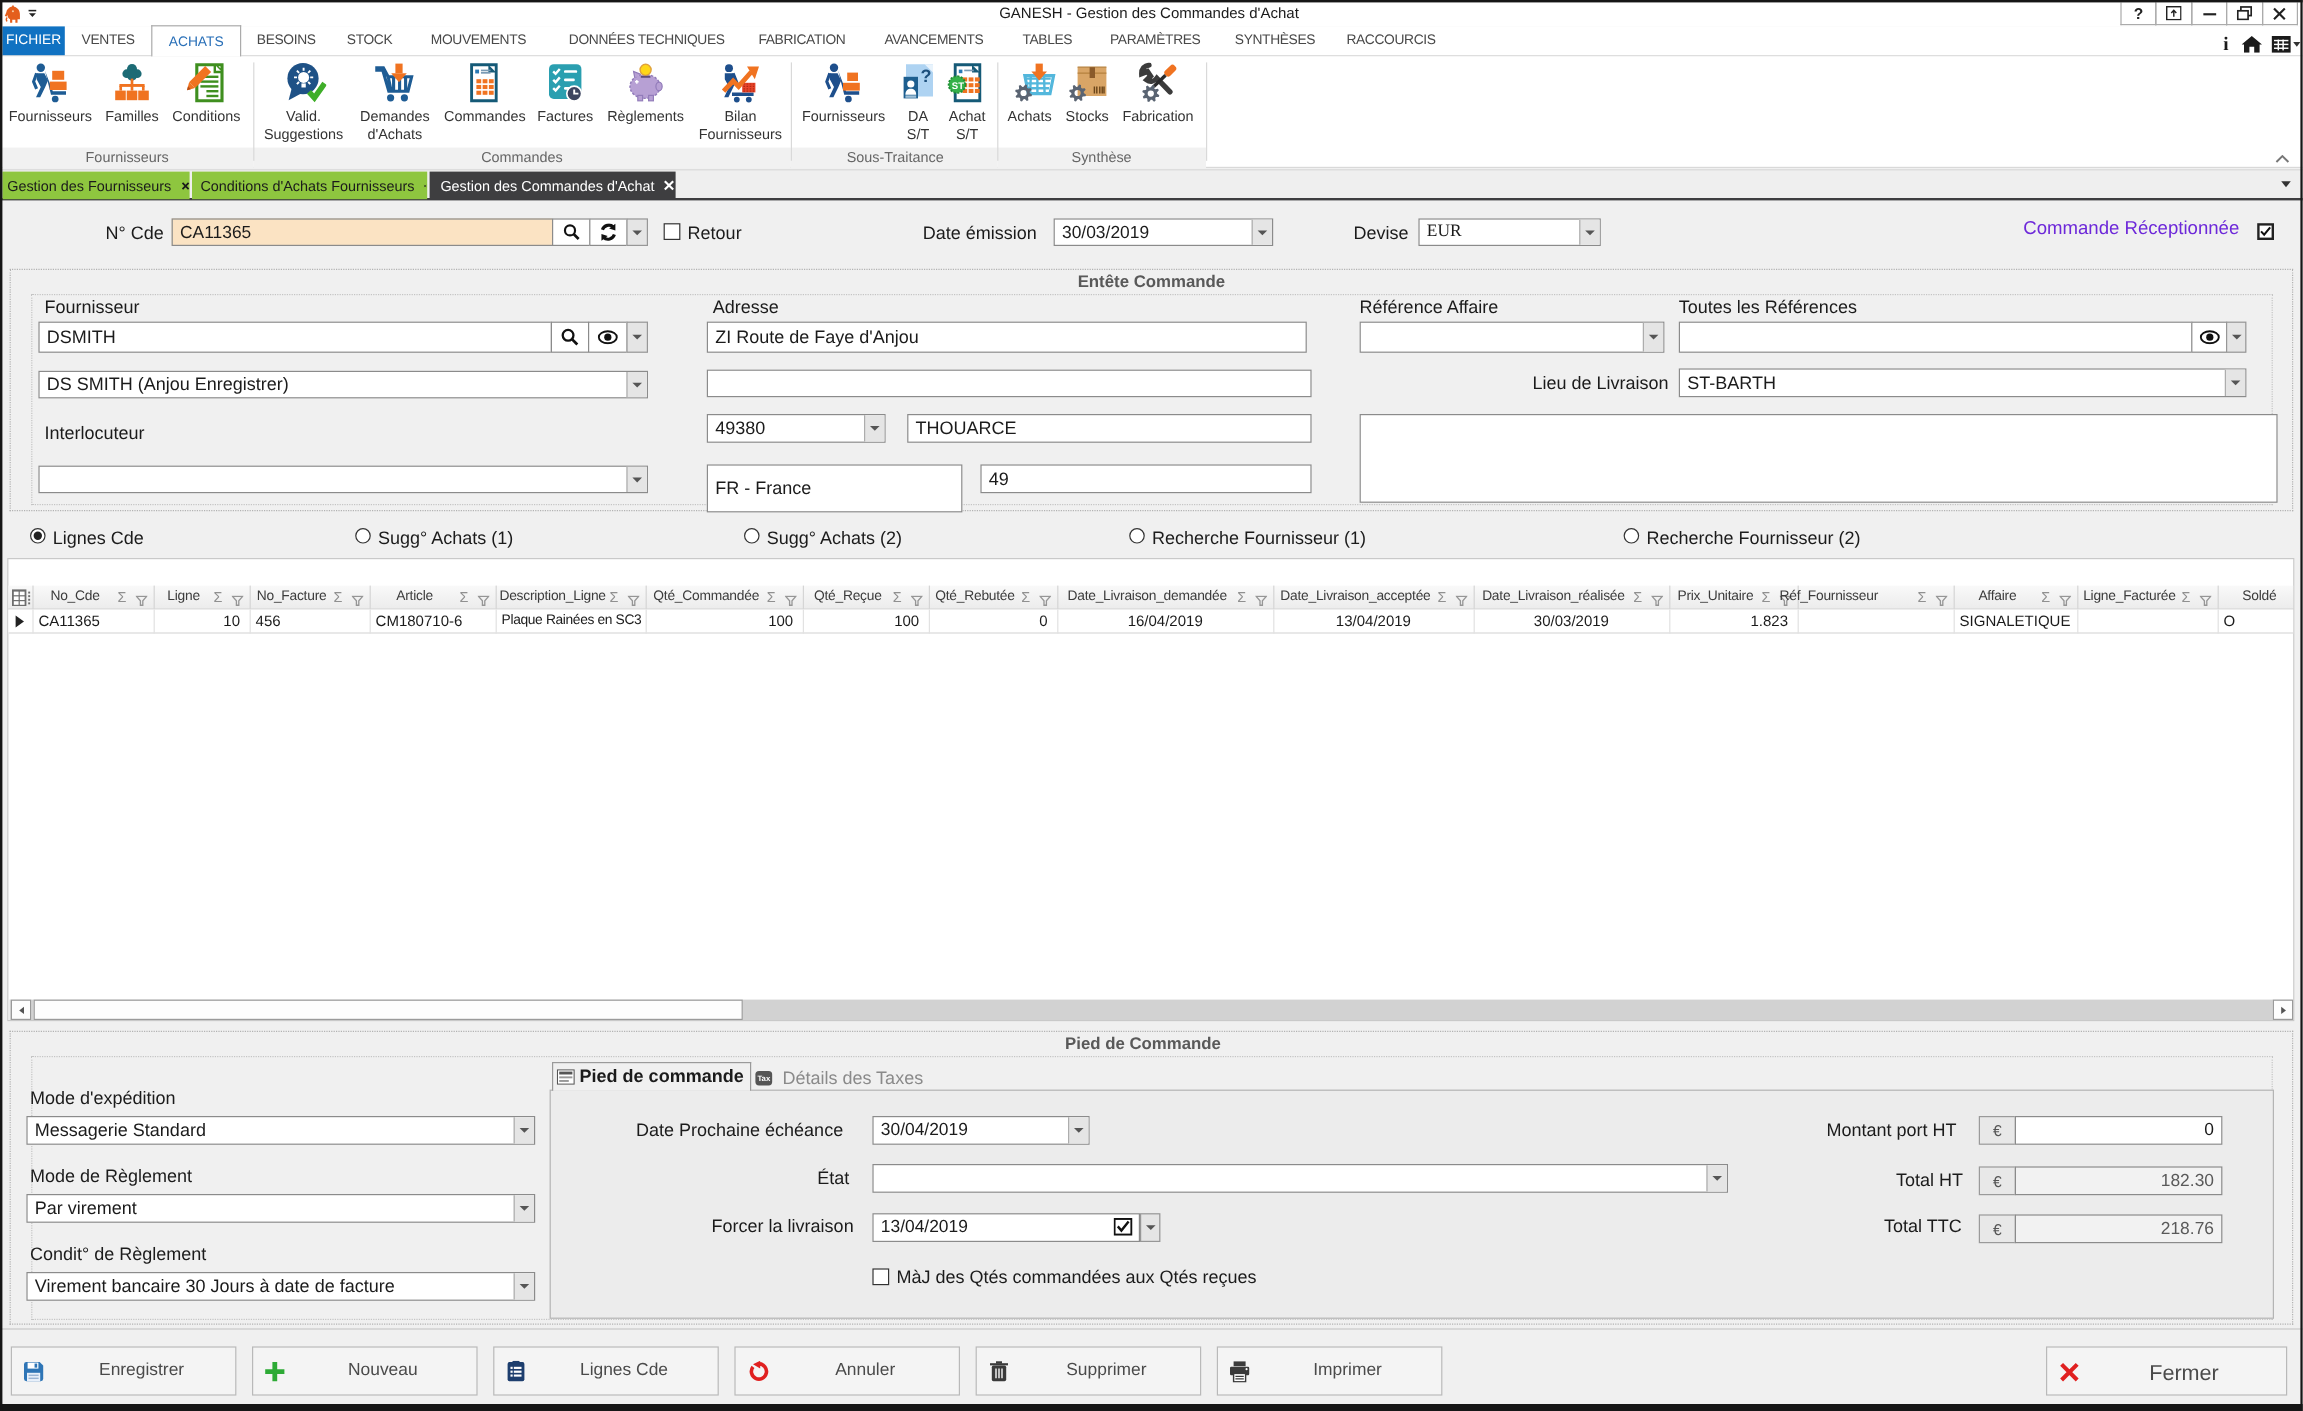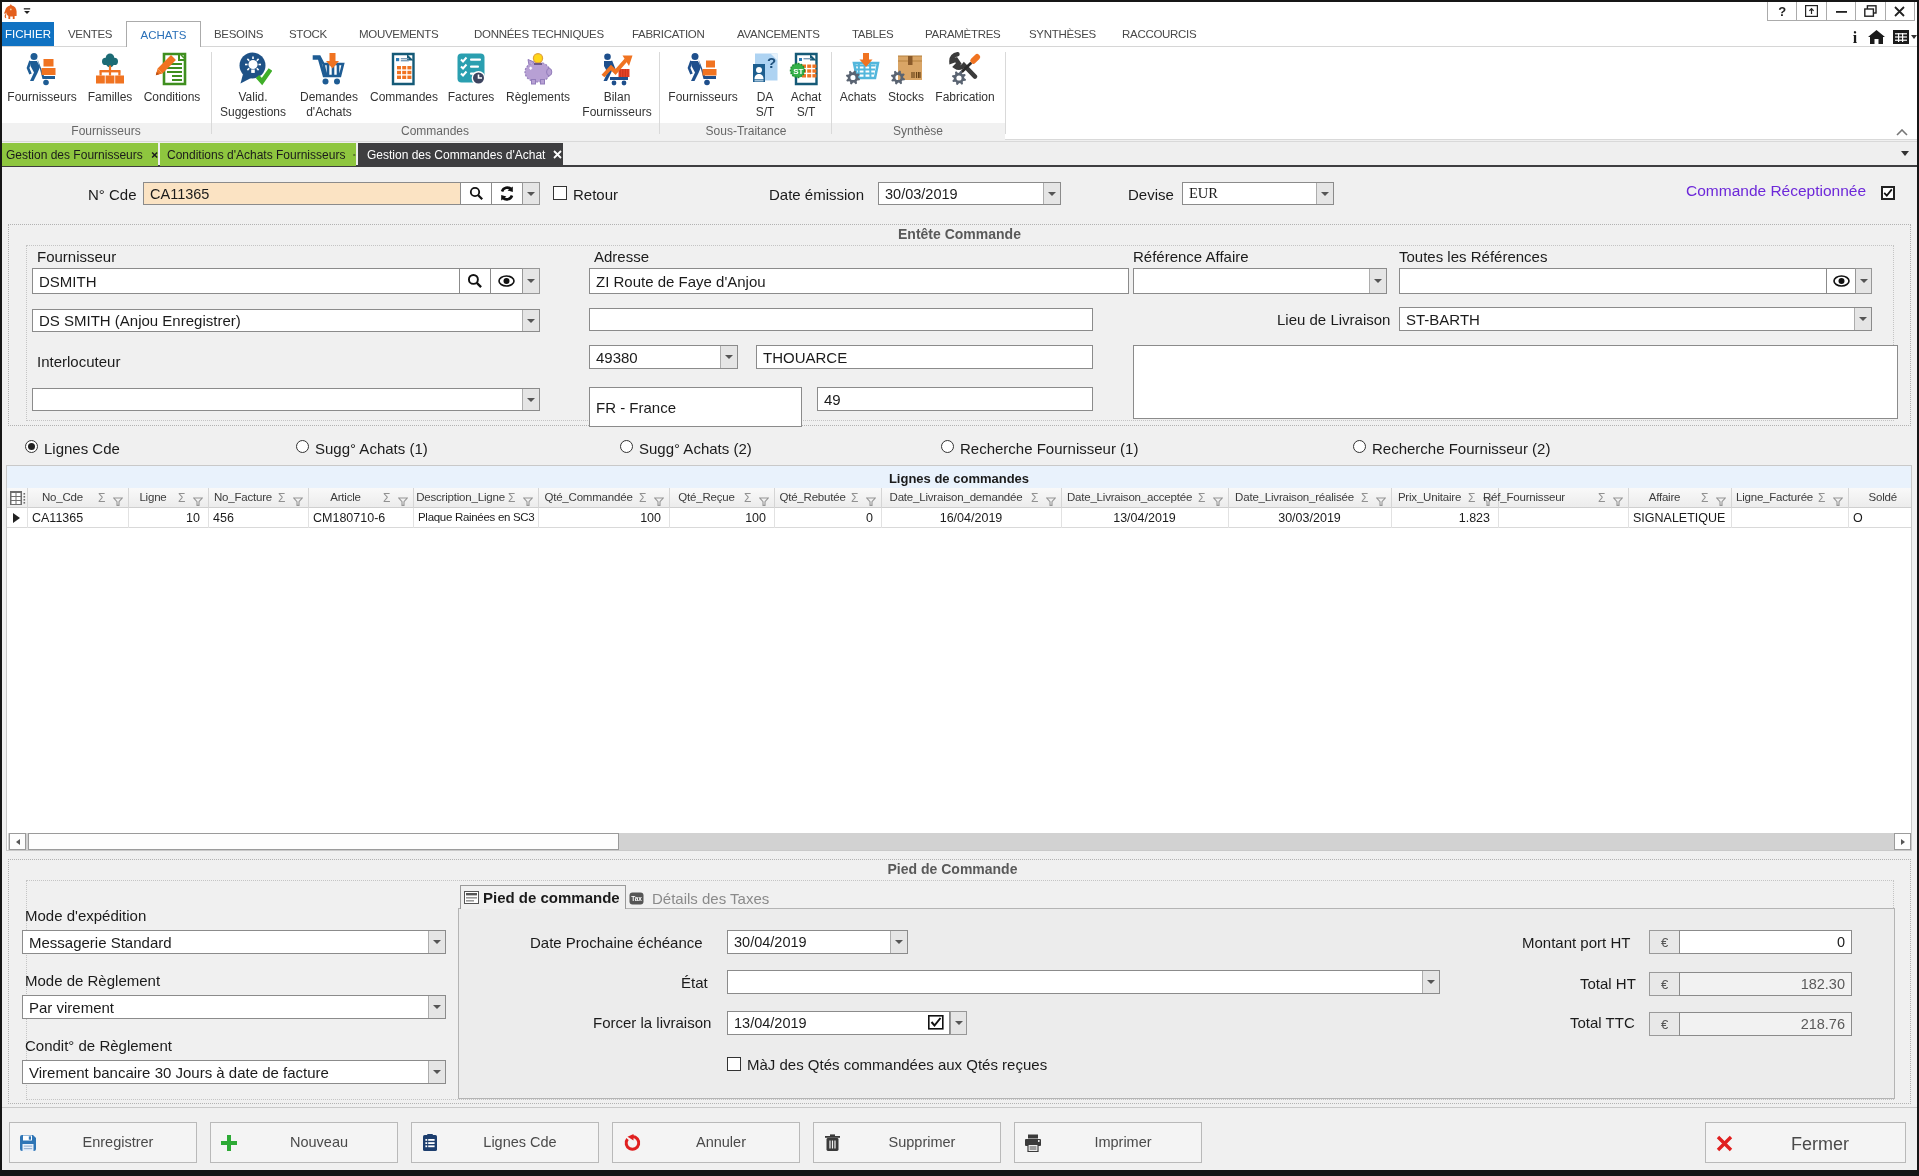--- a/index.html
+++ b/index.html
@@ -31,20 +31,21 @@
 <div class="abs" style="left:0;top:2px;width:1919px;height:20px;background:#fff;">
   <svg class="abs" style="left:3px;top:2px;" width="15" height="17" viewBox="0 0 15 17">
     <path d="M7 1.5 L7.8 0 L8.8 1.6 C11.6 2.2 13.6 4.6 13.6 7.6 L13.6 12 L11.6 12 L11.6 15 L9.8 15 L9.8 12.4 L7.2 12.4 L7.2 15 L5.4 15 L5.4 12 C4 11.2 3.2 9.8 3.2 8.2 L2.6 9.8 L1 9.4 L2.2 6.4 C2.6 4 4.4 2.2 7 1.5 Z" fill="#e45f1d"></path>
     <circle cx="7.8" cy="5.4" r="0.9" fill="#f6c79a"></circle>
     <path d="M3 10.5 C2 11.5 2 13 3 13.8" stroke="#e45f1d" stroke-width="1.2" fill="none"></path>
   </svg>
   <svg class="abs" style="left:23px;top:5px;" width="8" height="8" viewBox="0 0 10 9">
     <rect x="1" y="1" width="8" height="1.6" fill="#222"></rect>
     <path d="M1.4 4.6 h7.2 L5 8.4 Z" fill="#222"></path>
   </svg>
+  <div class="abs" style="left:0;top:2px;width:1915px;text-align:center;font-size:12.5px;color:#1b1b1b;">GANESH - Gestion des Commandes d'Achat</div>
   <div class="abs" style="left:1768px;top:0;width:147px;height:19px;display:flex;">
     <div style="flex:1;border:1px solid #ababab;border-top:none;margin-left:-1px;display:flex;align-items:center;justify-content:center;font-size:13px;font-weight:bold;color:#222;">?</div>
     <div style="flex:1;border:1px solid #ababab;border-top:none;margin-left:-1px;display:flex;align-items:center;justify-content:center;">
       <svg width="13" height="12" viewBox="0 0 13 12">
             <rect x="0.6" y="0.6" width="11.8" height="10.8" fill="none" stroke="#222" stroke-width="1.2"></rect>
             <path d="M6.5 9 V4 M4.4 5.8 L6.5 3.6 L8.6 5.8" fill="none" stroke="#222" stroke-width="1.2"></path>
           </svg>
     </div>
     <div style="flex:1;border:1px solid #ababab;border-top:none;margin-left:-1px;display:flex;align-items:center;justify-content:center;">
       <svg width="11" height="11" viewBox="0 0 11 11">
@@ -402,21 +403,21 @@
         </svg>
   </div>
   <div class="ddbtn" style="left:522px;top:268px;width:18px;height:26px;"></div>
   <div class="inp" style="left:32px;top:309px;width:508px;height:23px;font-size:15px;">DS SMITH (Anjou Enregistrer)</div>
   <div class="ddbtn" style="left:522px;top:310px;width:17px;height:21px;border:none;border-left:1px solid #adadad;"></div>
   <div class="lbl" style="left:37px;top:353px;">Interlocuteur</div>
   <div class="inp" style="left:32px;top:388px;width:508px;height:23px;"></div>
   <div class="ddbtn" style="left:522px;top:389px;width:17px;height:21px;border:none;border-left:1px solid #adadad;"></div>
 
   <div class="lbl" style="left:594px;top:248px;">Adresse</div>
-  <div class="inp" style="left:589px;top:268px;width:540px;height:26px;font-size:15px;">ZI Route de Faye d'Anjou</div>
+  <div class="inp" style="left:589px;top:268px;width:500px;height:26px;font-size:15px;">ZI Route de Faye d'Anjou</div>
   <div class="inp" style="left:589px;top:308px;width:504px;height:23px;"></div>
   <div class="inp" style="left:589px;top:345px;width:149px;height:24px;font-size:15px;">49380</div>
   <div class="ddbtn" style="left:720px;top:346px;width:17px;height:22px;border:none;border-left:1px solid #adadad;"></div>
   <div class="inp" style="left:756px;top:345px;width:337px;height:24px;font-size:15px;">THOUARCE</div>
   <div class="inp" style="left:589px;top:387px;width:213px;height:40px;font-size:15px;">FR - France</div>
   <div class="inp" style="left:817px;top:387px;width:276px;height:24px;font-size:15px;">49</div>
 
   <div class="lbl" style="left:1133px;top:248px;">Référence Affaire</div>
   <div class="inp" style="left:1133px;top:268px;width:254px;height:26px;"></div>
   <div class="ddbtn" style="left:1369px;top:269px;width:17px;height:24px;border:none;border-left:1px solid #adadad;"></div>
@@ -442,21 +443,20 @@
   <div class="lbl" style="left:315px;top:440px;">Sugg° Achats (1)</div>
   <div class="rb" style="left:620px;top:440px;"></div>
   <div class="lbl" style="left:639px;top:440px;">Sugg° Achats (2)</div>
   <div class="rb" style="left:941px;top:440px;"></div>
   <div class="lbl" style="left:960px;top:440px;">Recherche Fournisseur (1)</div>
   <div class="rb" style="left:1353px;top:440px;"></div>
   <div class="lbl" style="left:1372px;top:440px;">Recherche Fournisseur (2)</div>
 </div>
 
 <div class="abs" style="left:6px;top:465px;width:1906px;height:386px;background:#fff;border:1px solid #c9c9c9;">
-  <div class="abs" style="left:0;top:0;width:1904px;height:22px;background:#e9f2fc;text-align:center;font-size:13px;font-weight:bold;color:#1b1b1b;padding-top:5px;">Lignes de commandes</div>
   <div class="abs" id="ghead" style="left:0;top:22px;width:1904px;height:20px;background:linear-gradient(#f9f9f9,#ececec);border-bottom:1px solid #cfcfcf;">
         <svg class="abs" style="left:3px;top:3px;" width="16" height="14" viewBox="0 0 16 14">
           <rect x="0" y="0" width="12" height="14" fill="#6e6e6e"></rect>
           <g fill="#fff">
             <rect x="1.5" y="2" width="4" height="3"></rect>
             <rect x="6.5" y="2" width="4" height="3"></rect>
             <rect x="1.5" y="6" width="4" height="3"></rect>
             <rect x="6.5" y="6" width="4" height="3"></rect>
             <rect x="1.5" y="10" width="4" height="3"></rect>
             <rect x="6.5" y="10" width="4" height="3"></rect>

